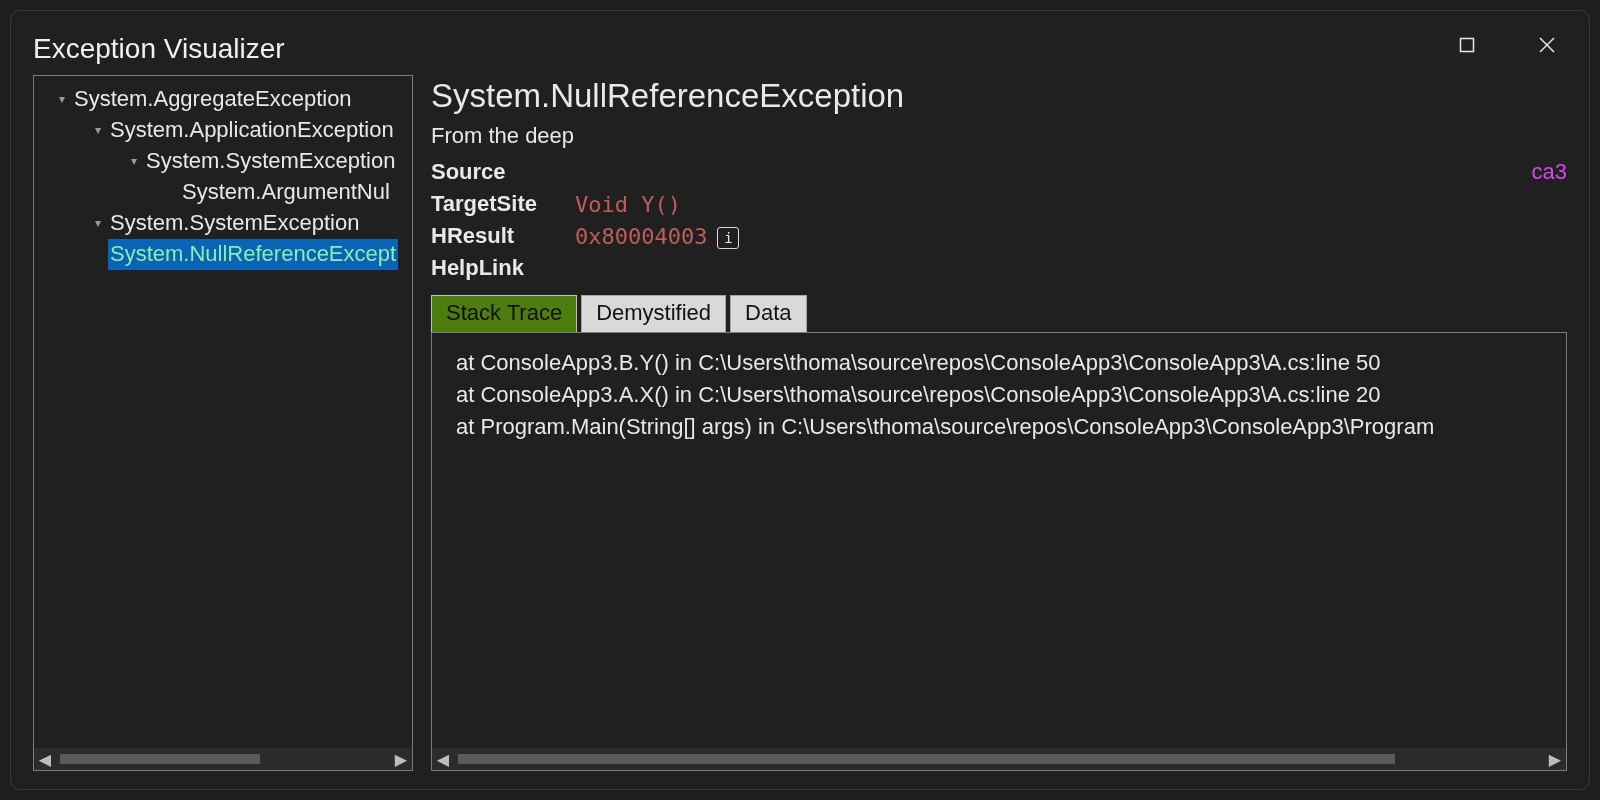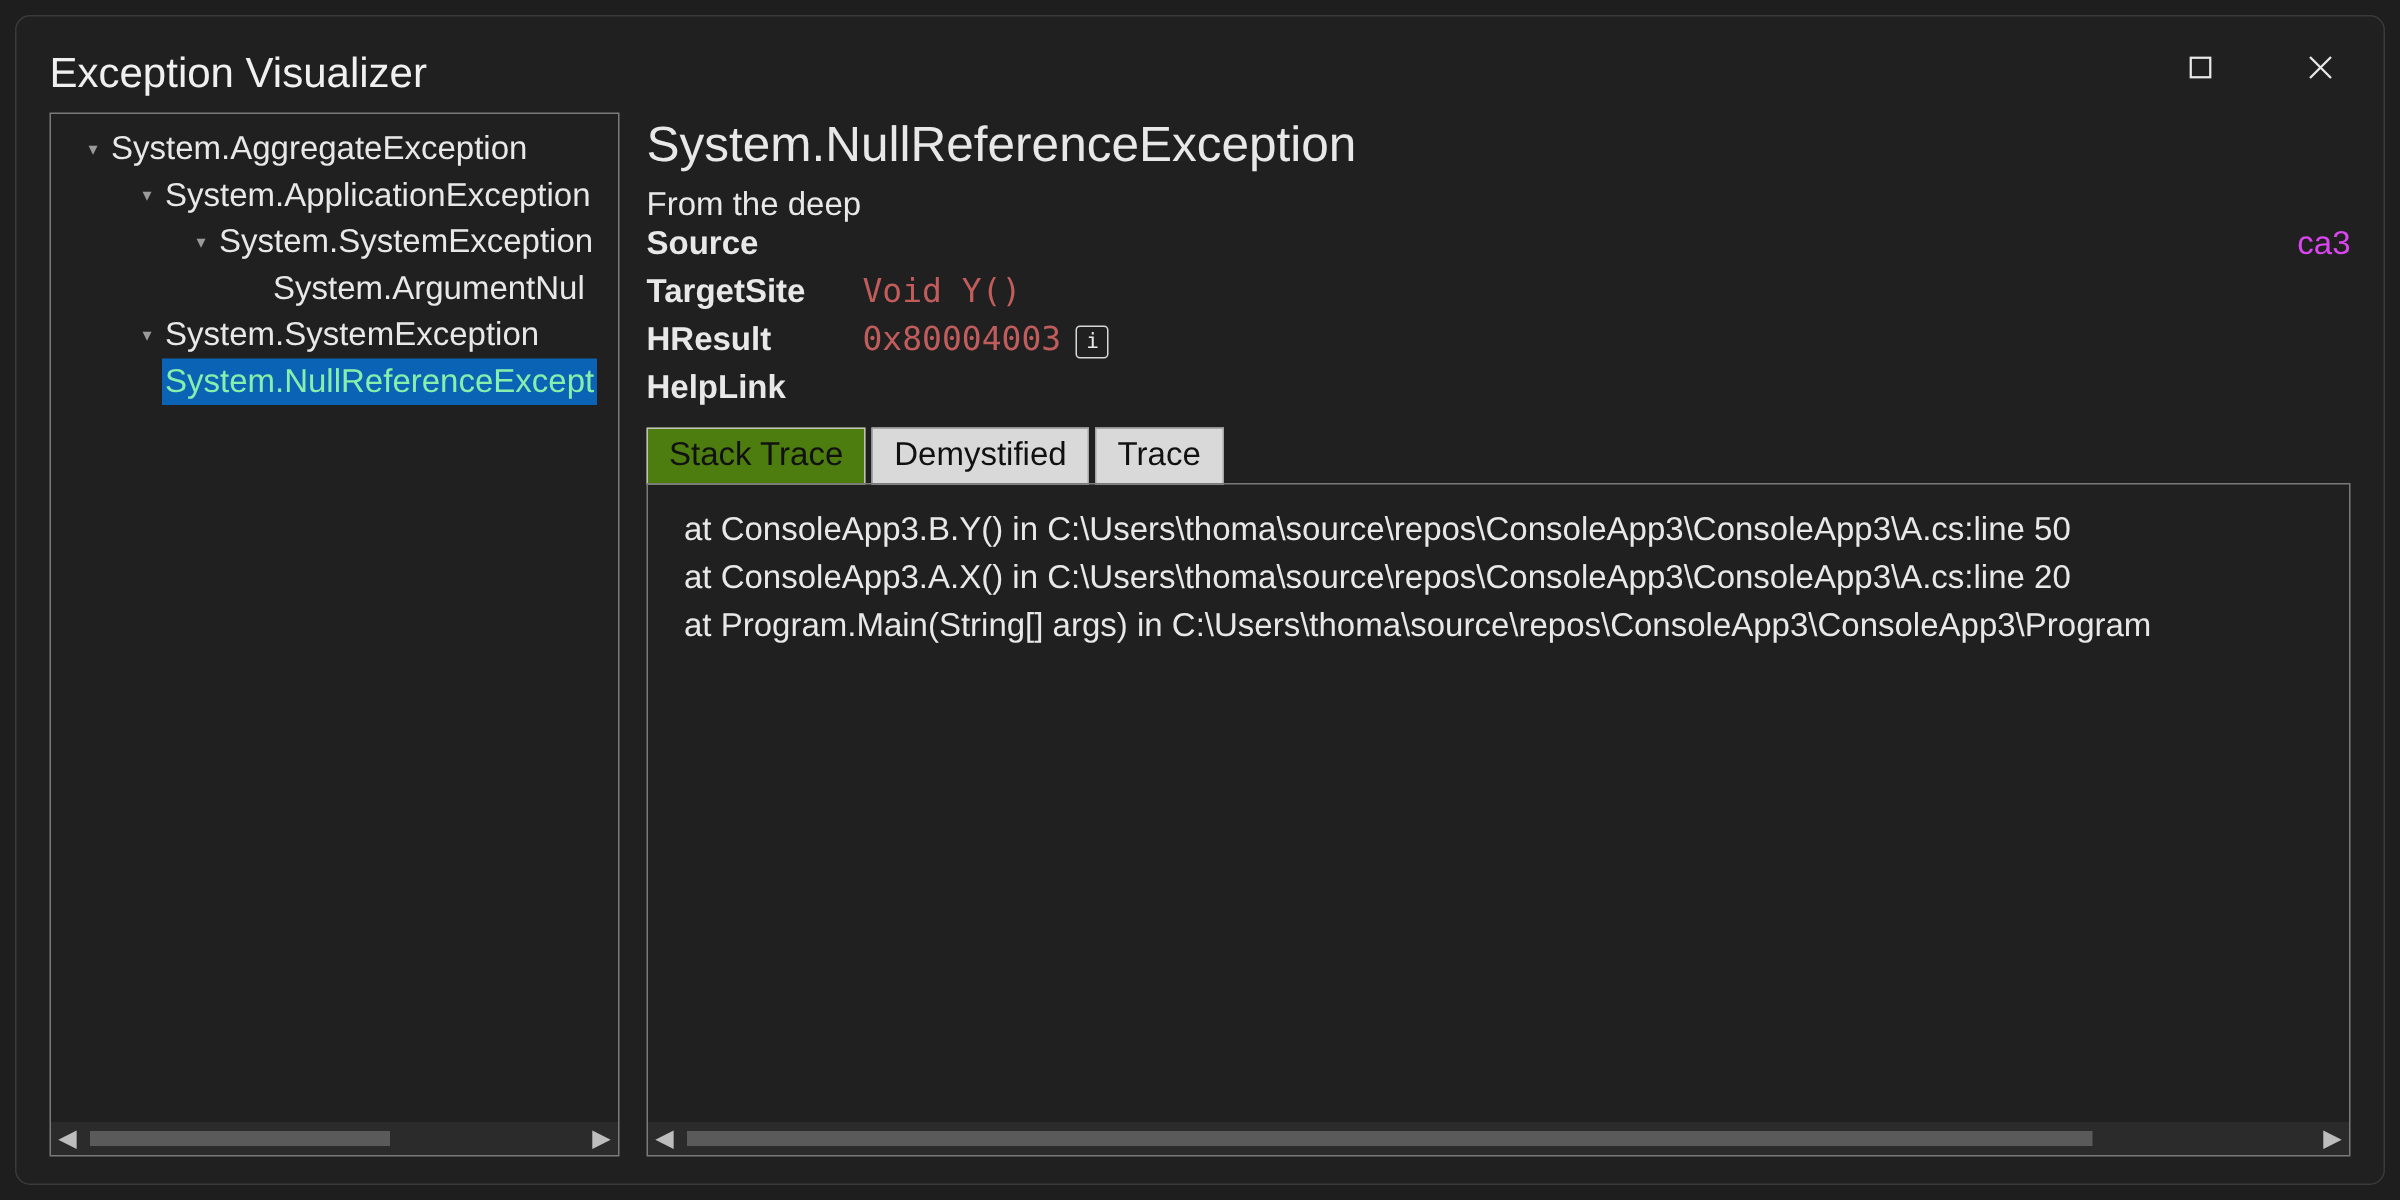--- a/index.html
+++ b/index.html
@@ -115,20 +115,21 @@
     flex-direction: column;
     min-width: 0;
   }
   .exc-title {
     font-size: 33px;
     font-weight: 400;
     margin: 2px 0 8px 0;
   }
   .exc-msg {
     font-size: 22px;
+    margin-bottom: 10px;
   }
   .kv-grid {
     display: grid;
     grid-template-columns: 134px auto;
     row-gap: 6px;
     column-gap: 10px;
     font-size: 22px;
     align-items: center;
     margin-bottom: 14px;
   }
@@ -260,21 +261,21 @@
           <span class="info-badge">i</span>
         </div>
 
         <div class="kv-key">HelpLink</div>
         <div class="kv-plain"></div>
       </div>
 
       <div class="tabs">
         <div class="tab active">Stack Trace</div>
         <div class="tab">Demystified</div>
-        <div class="tab">Trace</div>
+        <div class="tab">Data</div>
       </div>
 
       <div class="stack-panel">
         <div class="stack-content" id="stack-content">
             <div>at ConsoleApp3.B.Y() in C:\Users\thoma\source\repos\ConsoleApp3\ConsoleApp3\A.cs:line 50</div>
             <div>at ConsoleApp3.A.X() in C:\Users\thoma\source\repos\ConsoleApp3\ConsoleApp3\A.cs:line 20</div>
             <div>at Program.Main(String[] args) in C:\Users\thoma\source\repos\ConsoleApp3\ConsoleApp3\Program</div>
           </div>
         <div class="hscroll">
           <div class="arrow">◀</div>

